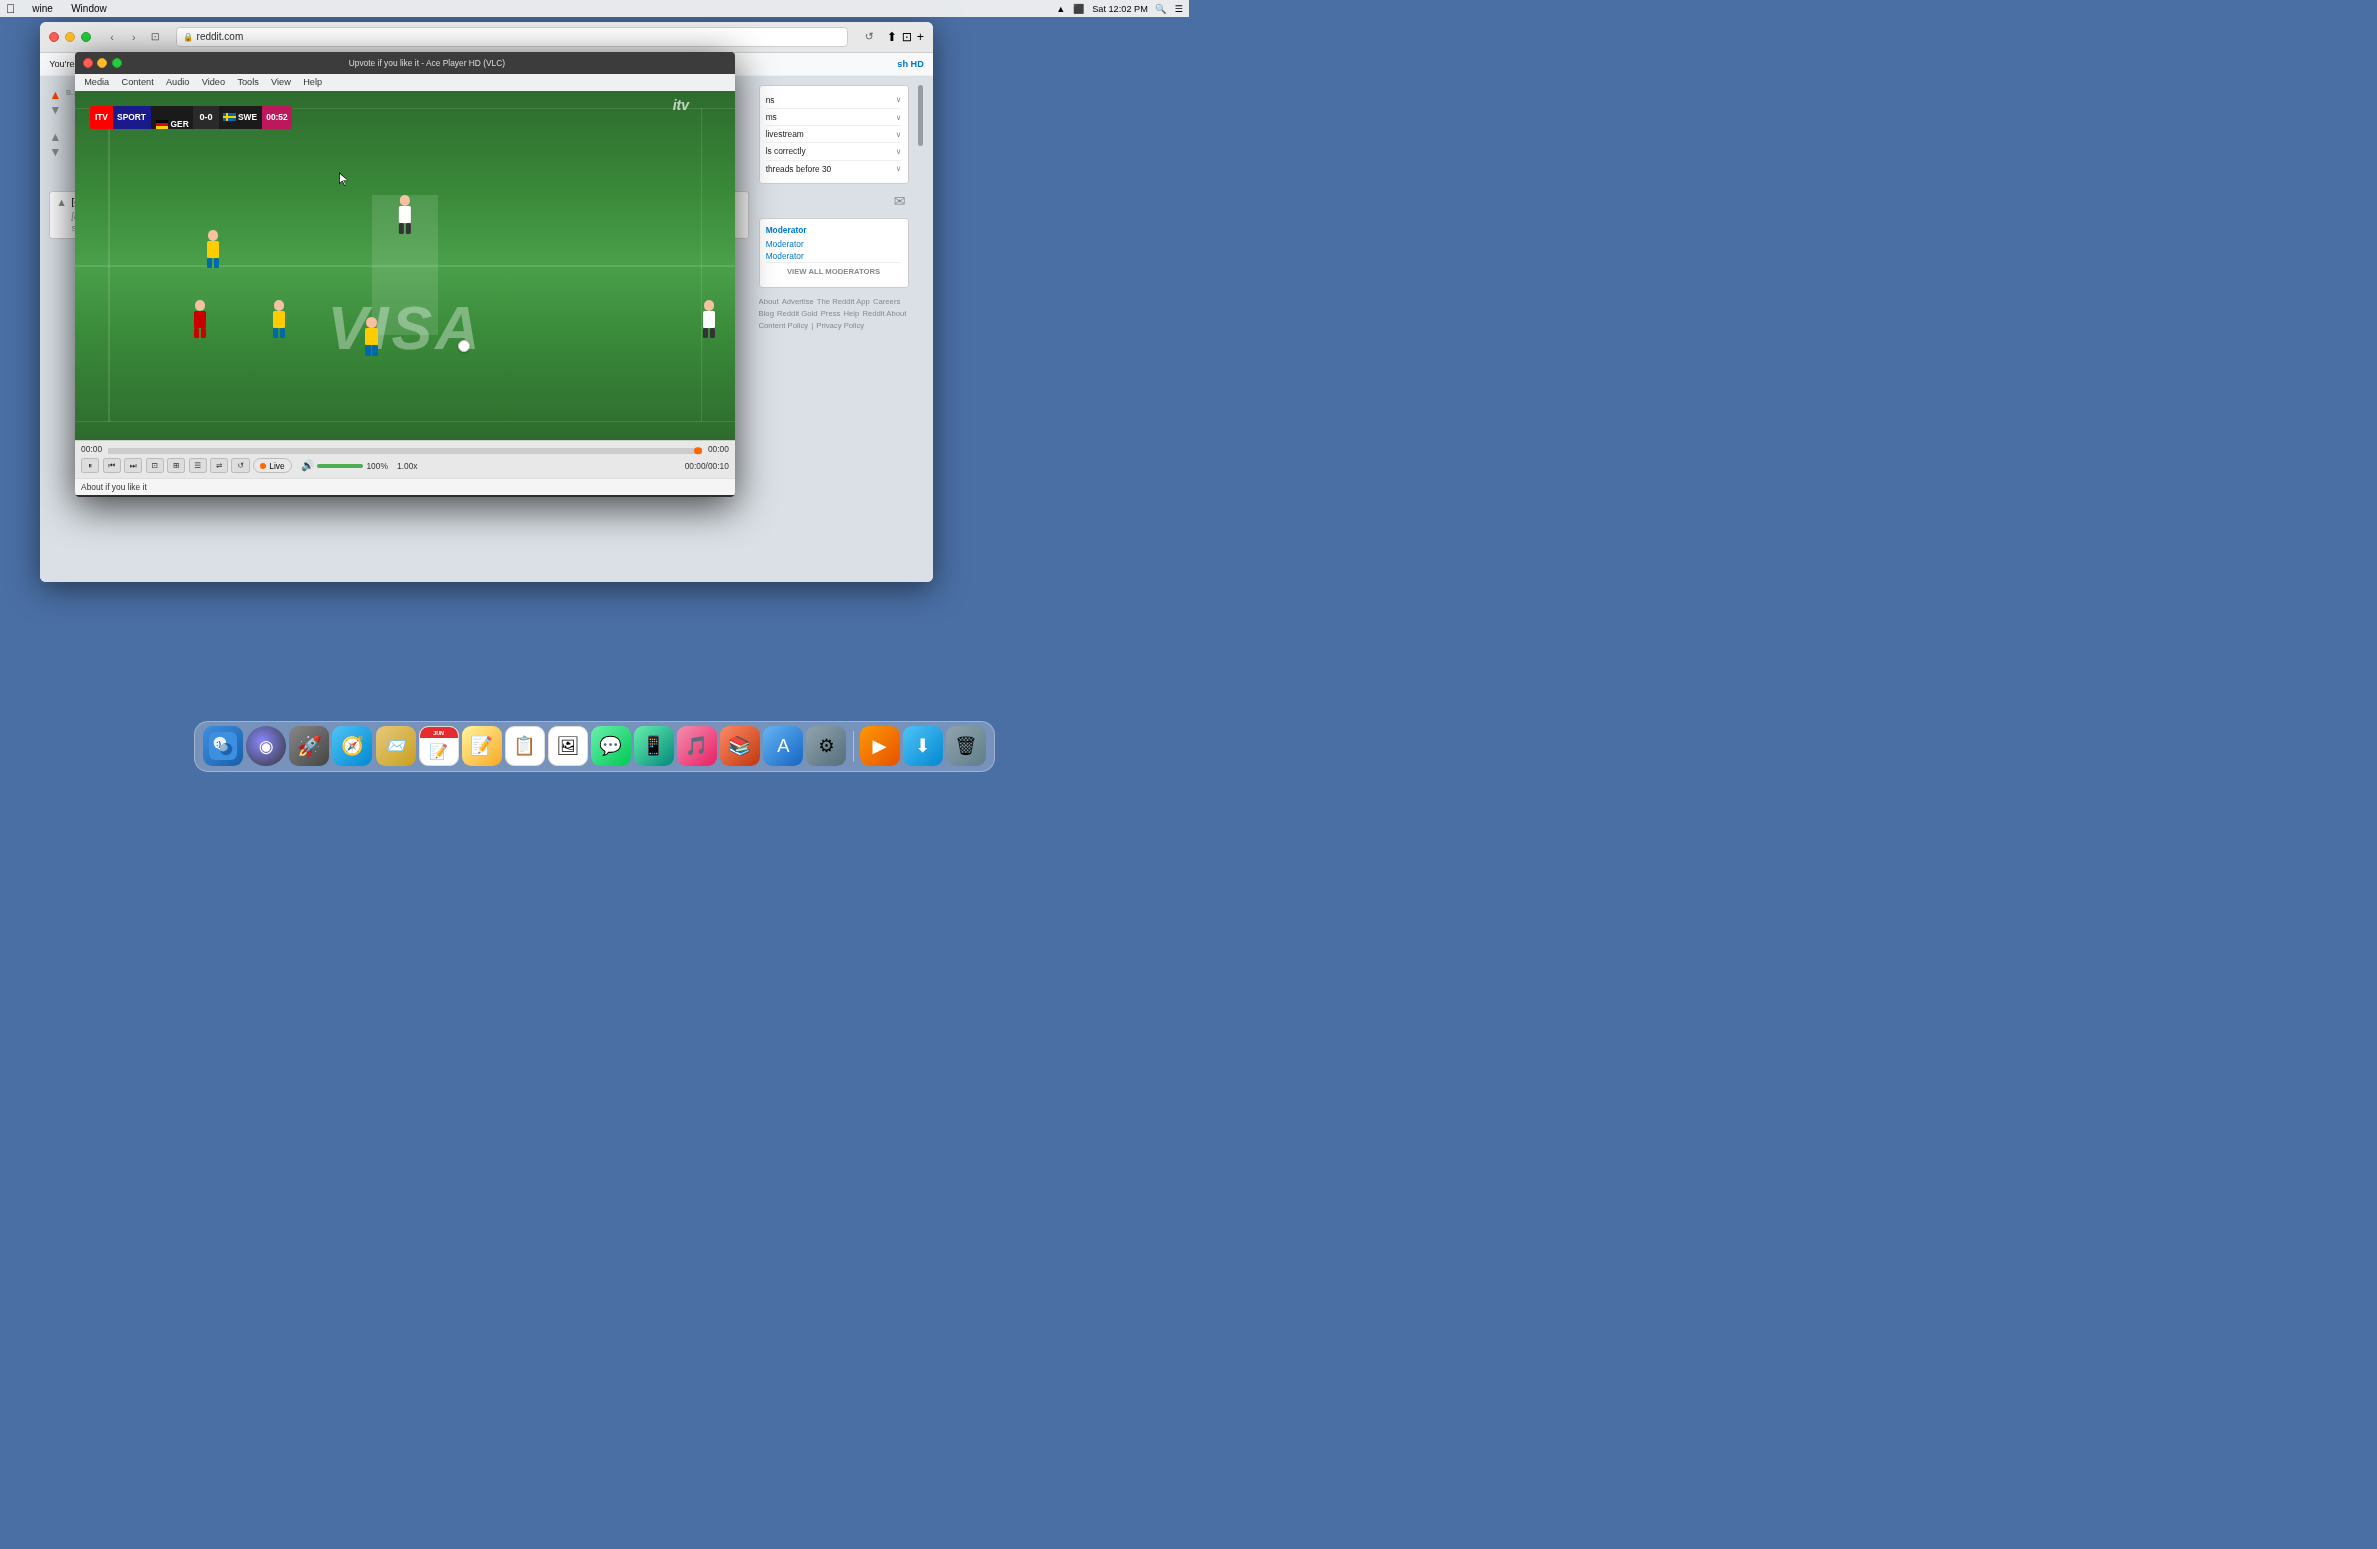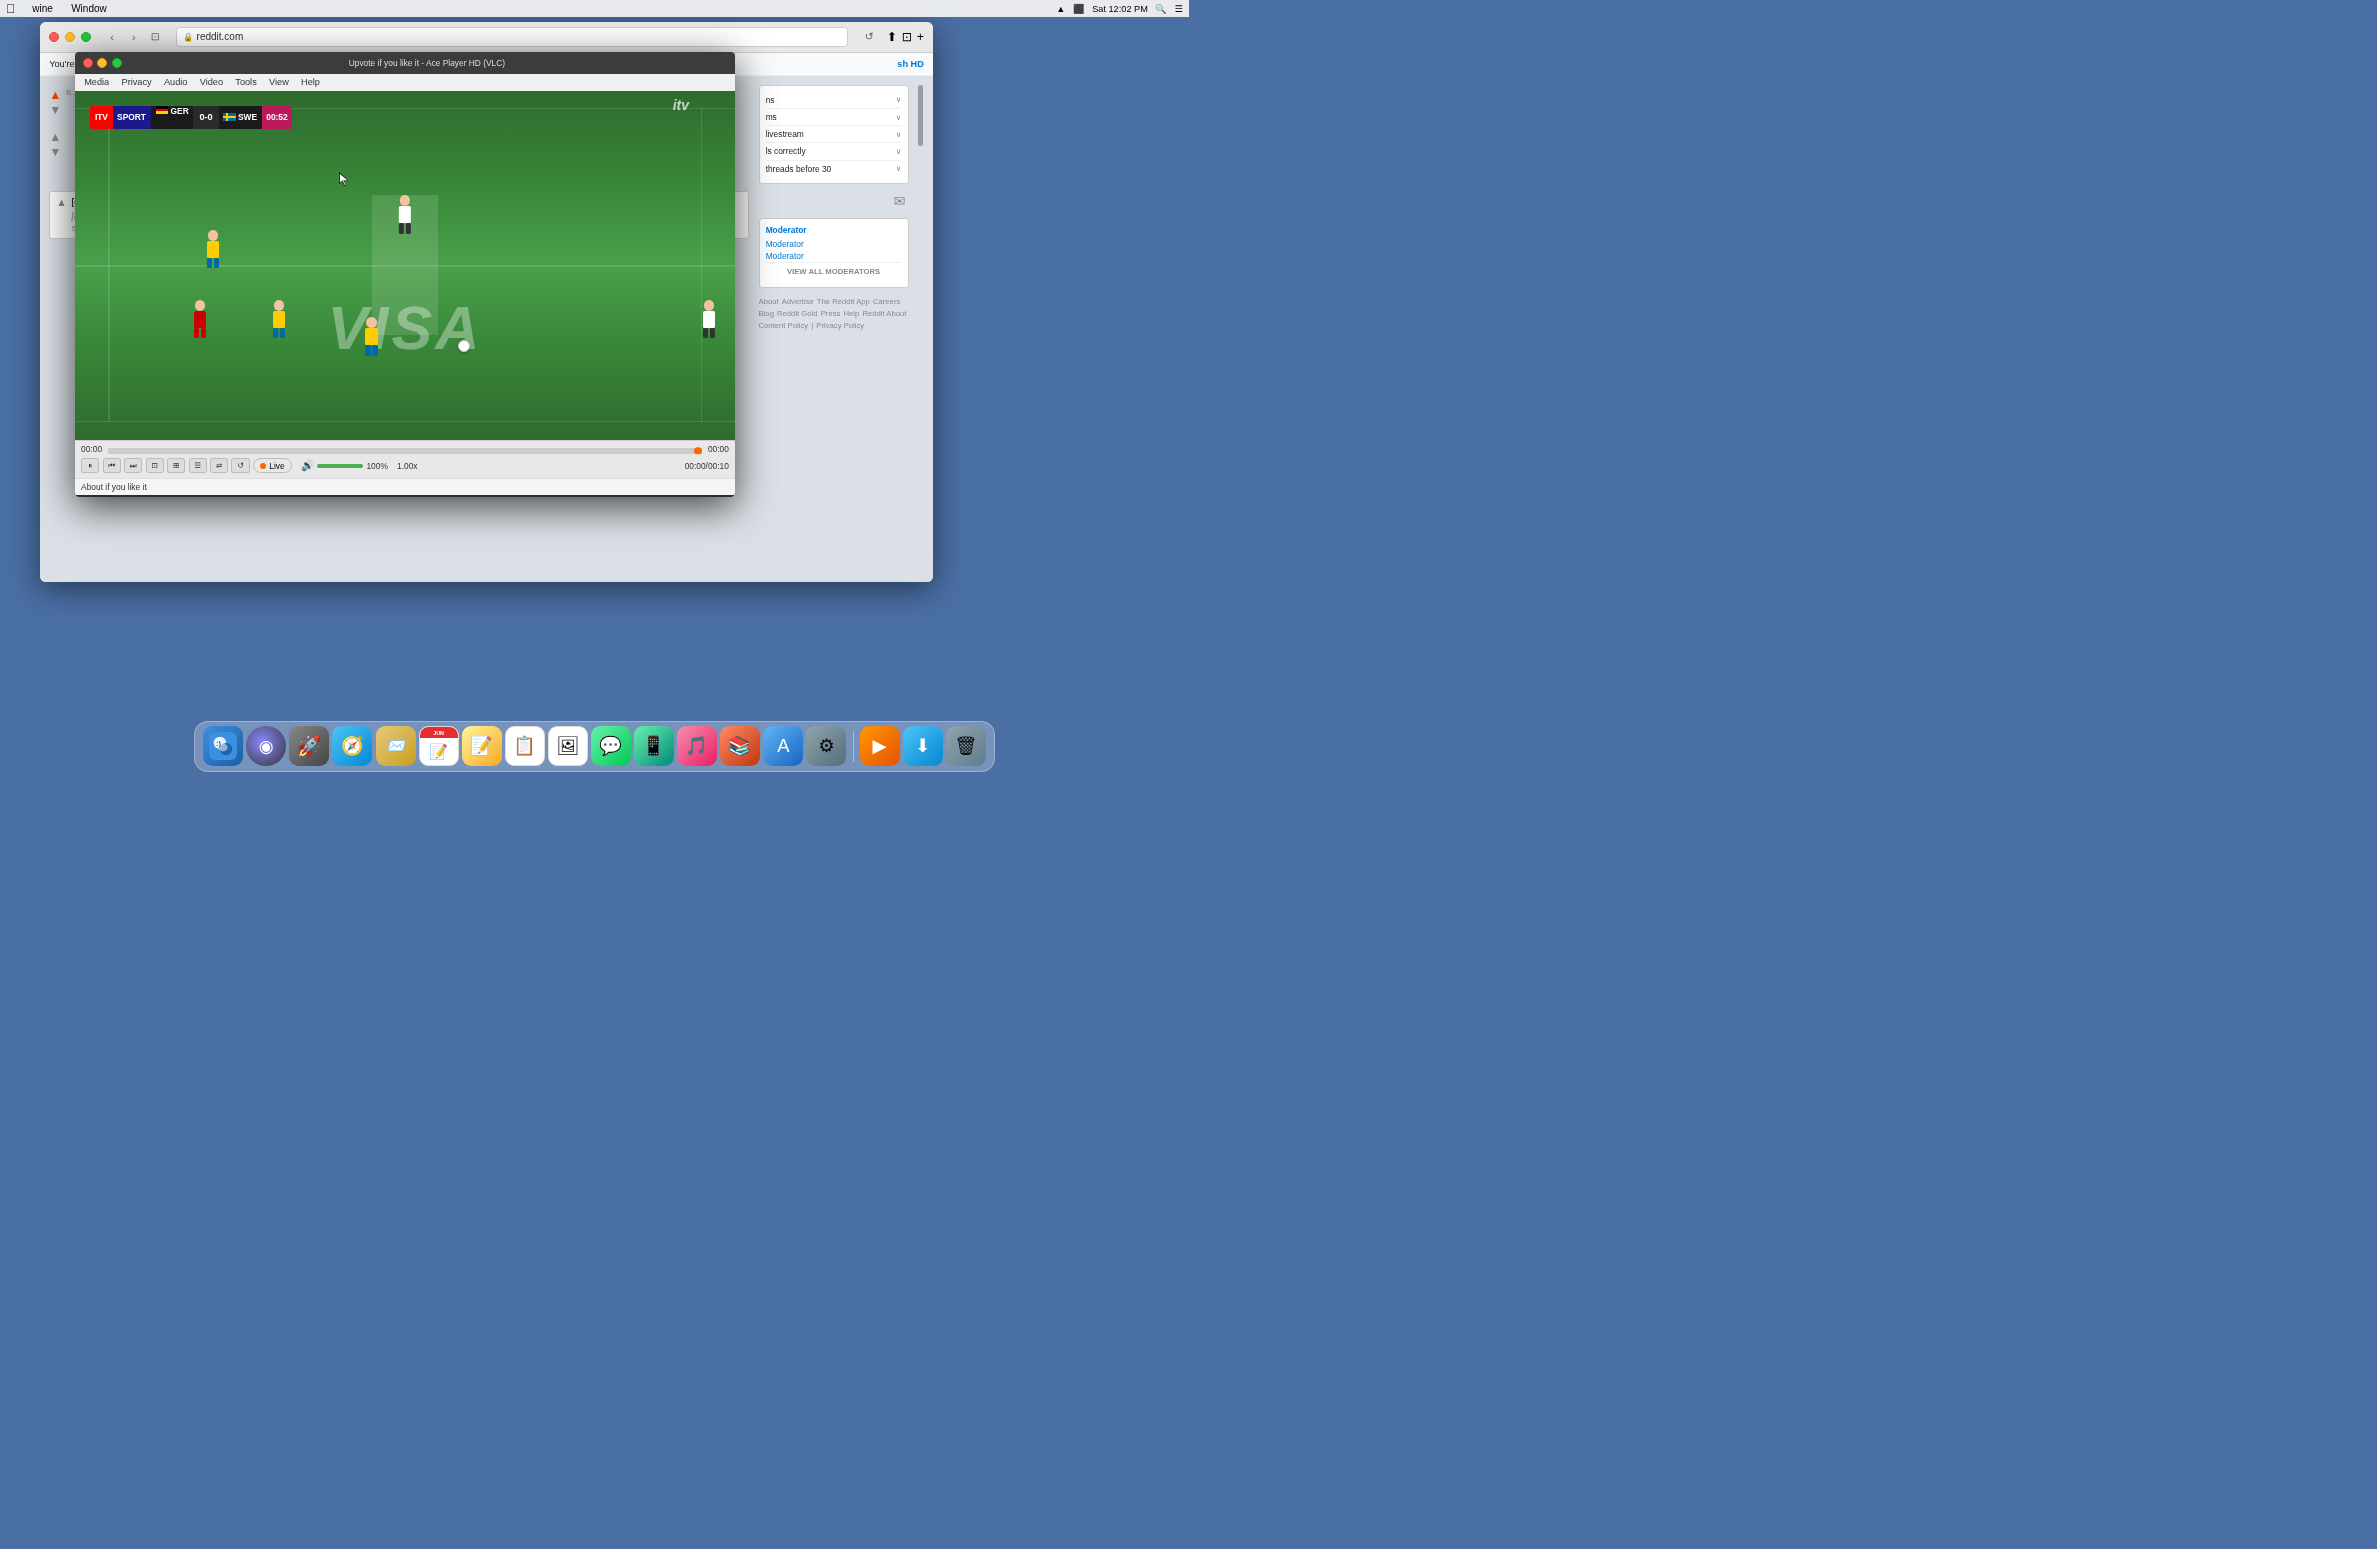--- a/index.html
+++ b/index.html
@@ -367,21 +367,21 @@
       font-size: 8.4px;
       font-weight: 700;
     }
 
     .score-ger {
       background: #1a1a1a;
       color: white;
       padding: 0 4.6px;
       height: 100%;
       display: flex;
-      align-items: flex-start;
+      align-items: flex-end;
       gap: 2.3px;
       font-size: 8.4px;
     }
 
     .flag-de {
       width: 12.3px;
       height: 8.4px;
       display: flex;
       flex-direction: column;
     }
@@ -851,21 +851,21 @@
 
   <div class="vlc-titlebar">
     <div class="traffic-light tl-close"></div>
     <div class="traffic-light tl-min"></div>
     <div class="traffic-light tl-max"></div>
     <div class="vlc-title">Upvote if you like it - Ace Player HD (VLC)</div>
   </div>
 
   <div class="vlc-menubar">
     <span class="vlc-menu-item">Media</span>
-    <span class="vlc-menu-item">Privacy</span>
+    <span class="vlc-menu-item">Content</span>
     <span class="vlc-menu-item">Audio</span>
     <span class="vlc-menu-item">Video</span>
     <span class="vlc-menu-item">Tools</span>
     <span class="vlc-menu-item">View</span>
     <span class="vlc-menu-item">Help</span>
   </div>
 
   <div class="vlc-video">
     <div class="soccer-bg"></div>
 

